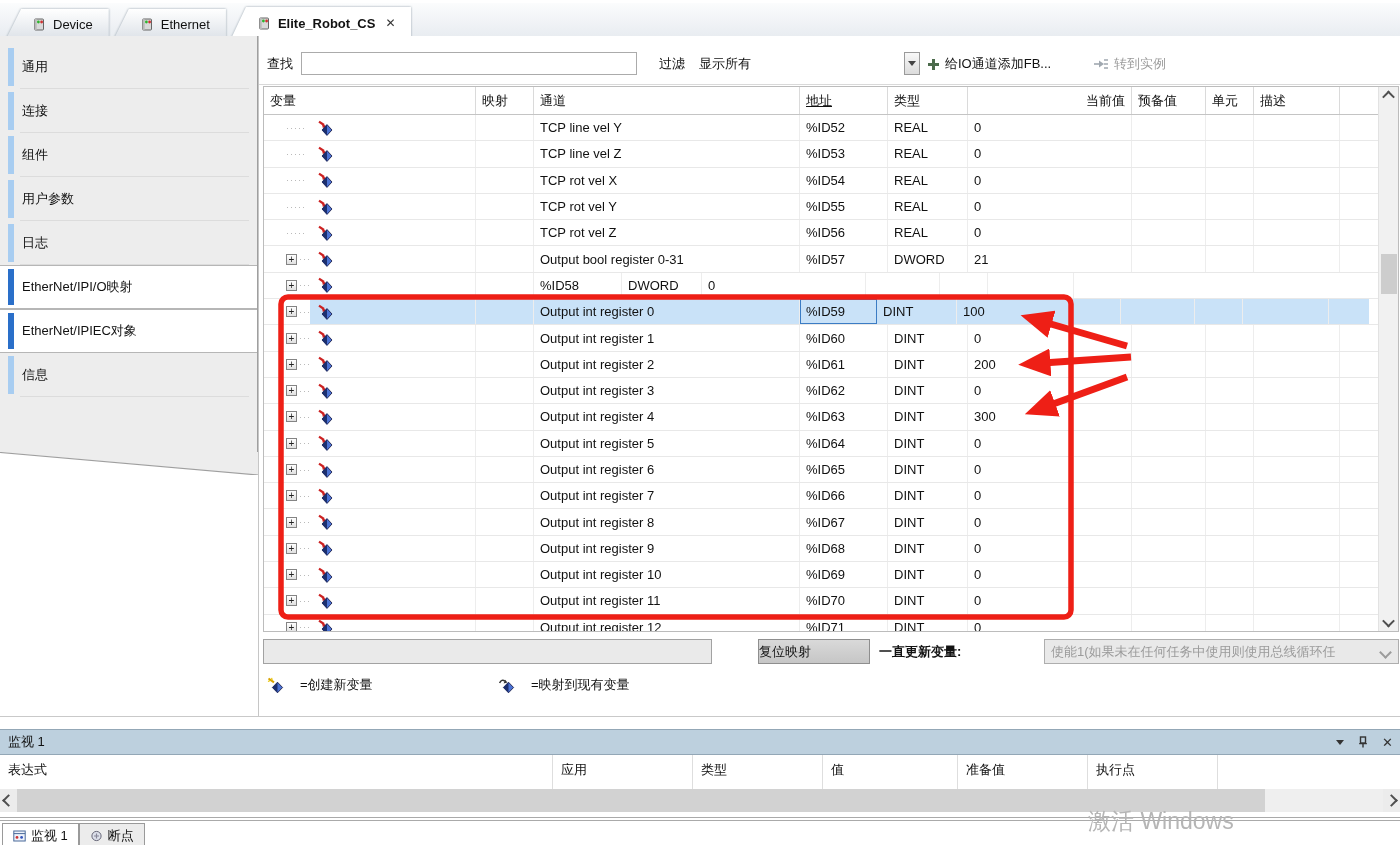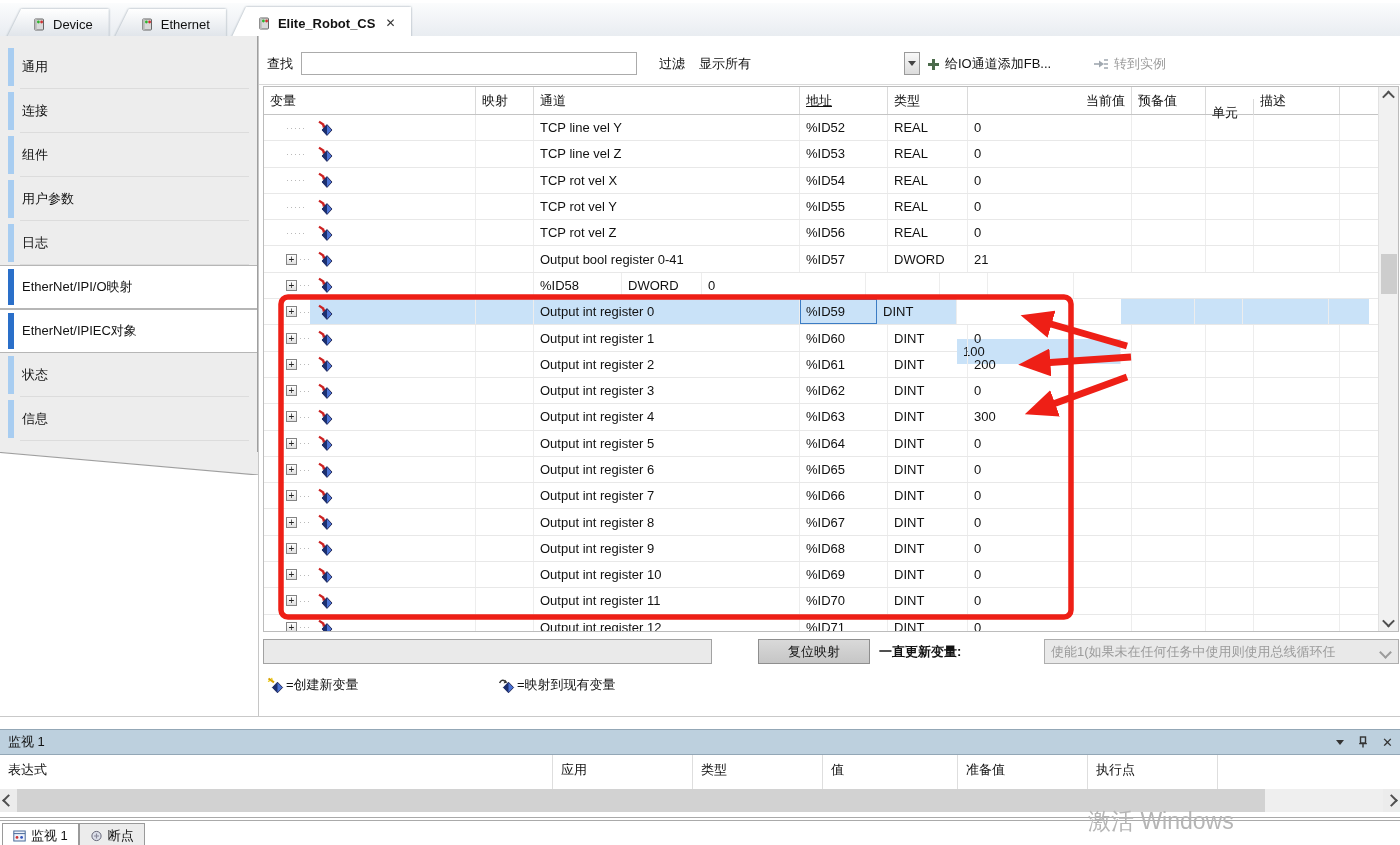--- a/index.html
+++ b/index.html
@@ -75,27 +75,27 @@
   .vscroll .btn{position:absolute;left:0;width:100%;height:17px;display:flex;align-items:center;justify-content:center;}
   .chev{width:7px;height:7px;border-left:2px solid #4f4f4f;border-top:2px solid #4f4f4f;}
   .chev.up{transform:rotate(45deg) translate(1px,1px);}
   .chev.down{transform:rotate(225deg) translate(1px,1px);}
   .chev.left{transform:rotate(-45deg);}
   .chev.right{transform:rotate(135deg);}
   .vthumb{position:absolute;left:2px;top:167px;width:16px;height:40px;background:#cdcdcd;}
   
   .f-box{position:absolute;left:4px;top:603px;width:449px;height:25px;background:#eaeaea;border:1px solid #a2a2a2;box-sizing:border-box;}
   .f-btn{position:absolute;left:499px;top:603px;width:112px;height:25px;background:linear-gradient(#d9d9d9,#c6c6c6);
-    border:1px solid #8e8e8e;box-sizing:border-box;display:flex;align-items:center;justify-content:center;}
+    border:1px solid #8e8e8e;box-sizing:border-box;display:flex;align-items:center;justify-content:flex-start;}
   .f-label{position:absolute;left:620px;top:607px;font-weight:600;}
   .f-dd{position:absolute;left:785px;top:603px;width:355px;height:25px;background:#e9e9e9;border:1px solid #aeaeae;
     box-sizing:border-box;color:#9b9b9b;display:flex;align-items:center;padding:0 22px 0 6px;overflow:hidden;white-space:nowrap;}
   .f-dd .chev{position:absolute;right:8px;top:8px;border-color:#9b9b9b;transform:rotate(225deg);}
   .legend{position:absolute;left:8px;top:640px;width:800px;height:24px;}
-  .leg-item{position:absolute;top:0;display:flex;align-items:center;gap:2px;}
+  .leg-item{position:absolute;top:0;display:flex;align-items:center;gap:16px;}
   
   .hsplit{position:absolute;left:0;top:716px;width:1400px;height:1px;background:#c9c9c9;}
   .watch-title{position:absolute;left:0;top:729px;width:1400px;height:26px;background:#bdd0de;
     border-top:1px solid #93a7b6;border-bottom:1px solid #93a7b6;box-sizing:border-box;
     display:flex;align-items:center;padding-left:8px;}
   .wt-icons{position:absolute;right:4px;top:0;height:100%;display:flex;align-items:center;gap:14px;}
   .watch-head{position:absolute;left:0;top:755px;width:1400px;height:34px;background:#fff;display:flex;}
   .wh-cell{display:flex;align-items:flex-start;padding:6px 0 0 8px;border-right:1px solid #dedede;box-sizing:border-box;height:100%;white-space:nowrap;overflow:hidden;}
   .wh-cell.nob{border-right:none;}
   .hscroll{position:absolute;left:0;top:789px;width:1400px;height:23px;background:#efefef;}
@@ -169,23 +169,20 @@
     <div class="side-item">
       <span>日志</span>
     </div>
     <div class="side-item white">
       <span>EtherNet/IPI/O映射</span>
     </div>
     <div class="side-item white">
       <span>EtherNet/IPIEC对象</span>
     </div>
     <div class="side-item">
-      <span>状态</span>
-    </div>
-    <div class="side-item">
       <span>信息</span>
     </div>
   </div>
 <svg class="side-diag" viewBox="0 0 258 23">
   <polygon points="0,0 258,0 258,23" fill="#ededed"></polygon>
   <line x1="0" y1="0.5" x2="258" y2="23" stroke="#9f9f9f" stroke-width="1.2"></line>
 </svg>
 
 <div class="editor">
 
@@ -216,21 +213,21 @@
 
   <div class="grid">
     <div class="ghead" id="ghead">
         <div class="hcell" style="width: 212px;">变量</div>
         <div class="hcell" style="width: 58px;">映射</div>
         <div class="hcell" style="width: 266px;">通道</div>
         <div class="hcell" style="width: 88px; text-decoration: underline;">地址</div>
         <div class="hcell" style="width: 80px;">类型</div>
         <div class="hcell right" style="width: 164px;">当前值</div>
         <div class="hcell" style="width: 74px;">预备值</div>
-        <div class="hcell" style="width: 48px; margin-top: 12px;">单元</div>
+        <div class="hcell" style="width: 48px;">单元</div>
         <div class="hcell" style="width: 86px;">描述</div>
         <div class="hcell nob" style="width: 40px;"></div>
       </div>
     <div class="rows" id="grows">
         <div class="row">
           <div class="cell c1" style="width: 212px;">
             <span class="dots long">·····</span>
             <svg class="varicon" width="16" height="16" viewBox="0 0 16 16">
               <path d="M2 1.6 L7 5" stroke="#cc2222" stroke-width="2.2"></path>
               <polygon points="4.8,3 9.4,6.4 5.8,8" fill="#cc2222"></polygon>
@@ -333,21 +330,21 @@
             <span class="expander">+</span>
             <span class="dots short">···</span>
             <svg class="varicon" width="16" height="16" viewBox="0 0 16 16">
               <path d="M2 1.6 L7 5" stroke="#cc2222" stroke-width="2.2"></path>
               <polygon points="4.8,3 9.4,6.4 5.8,8" fill="#cc2222"></polygon>
               <polygon points="10,4.6 15,10 10,15.4 5,10" fill="#4a72d4" stroke="#10103a" stroke-width="0.8"></polygon>
               <polygon points="10,4.6 5,10 10,15.4" fill="#1c2f6e"></polygon>
             </svg>
           </div>
           <div class="cell" style="width: 58px;"></div>
-          <div class="cell" style="width: 266px;">Output bool register 0-41</div>
+          <div class="cell" style="width: 266px;">Output bool register 0-31</div>
           <div class="cell addr" style="width: 88px;">%ID57</div>
           <div class="cell" style="width: 80px;">DWORD</div>
           <div class="cell" style="width: 164px;">21</div>
           <div class="cell" style="width: 74px;"></div>
           <div class="cell" style="width: 48px;"></div>
           <div class="cell" style="width: 86px;"></div>
           <div class="cell" style="width: 40px; border-right: none;"></div>
         </div>
         <div class="row">
           <div class="cell c1" style="width: 212px;">
@@ -377,21 +374,21 @@
               <path d="M2 1.6 L7 5" stroke="#cc2222" stroke-width="2.2"></path>
               <polygon points="4.8,3 9.4,6.4 5.8,8" fill="#cc2222"></polygon>
               <polygon points="10,4.6 15,10 10,15.4 5,10" fill="#4a72d4" stroke="#10103a" stroke-width="0.8"></polygon>
               <polygon points="10,4.6 5,10 10,15.4" fill="#1c2f6e"></polygon>
             </svg>
           </div>
           <div class="cell" style="width: 58px;"></div>
           <div class="cell" style="width: 266px;">Output int register 0</div>
           <div class="cell addr" style="width: 77px; text-align: right;">%ID59</div>
           <div class="cell" style="width: 80px;">DINT</div>
-          <div class="cell" style="width: 164px; margin-top: 40px;">100</div>
+          <div class="cell" style="width: 164px;">100</div>
           <div class="cell" style="width: 74px;"></div>
           <div class="cell" style="width: 48px;"></div>
           <div class="cell" style="width: 86px;"></div>
           <div class="cell" style="width: 40px; border-right: none;"></div>
         </div>
         <div class="row">
           <div class="cell c1" style="width: 212px;">
             <span class="expander">+</span>
             <span class="dots short">···</span>
             <svg class="varicon" width="16" height="16" viewBox="0 0 16 16">

